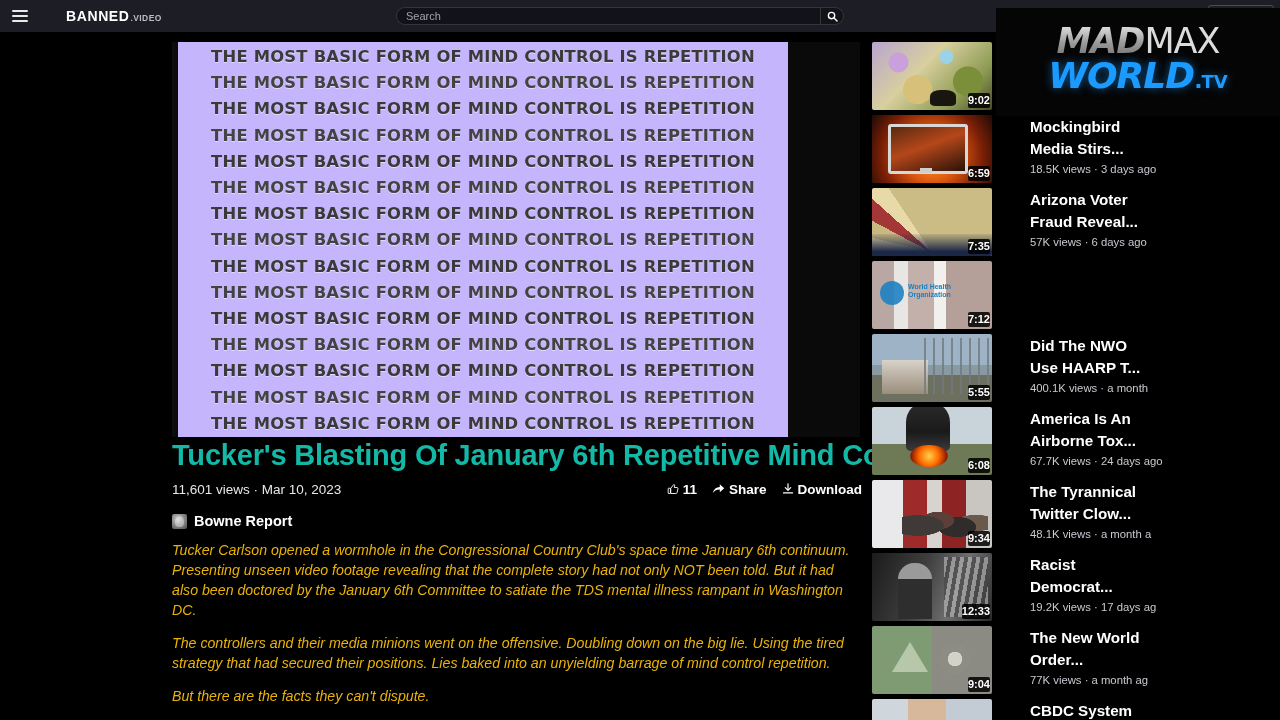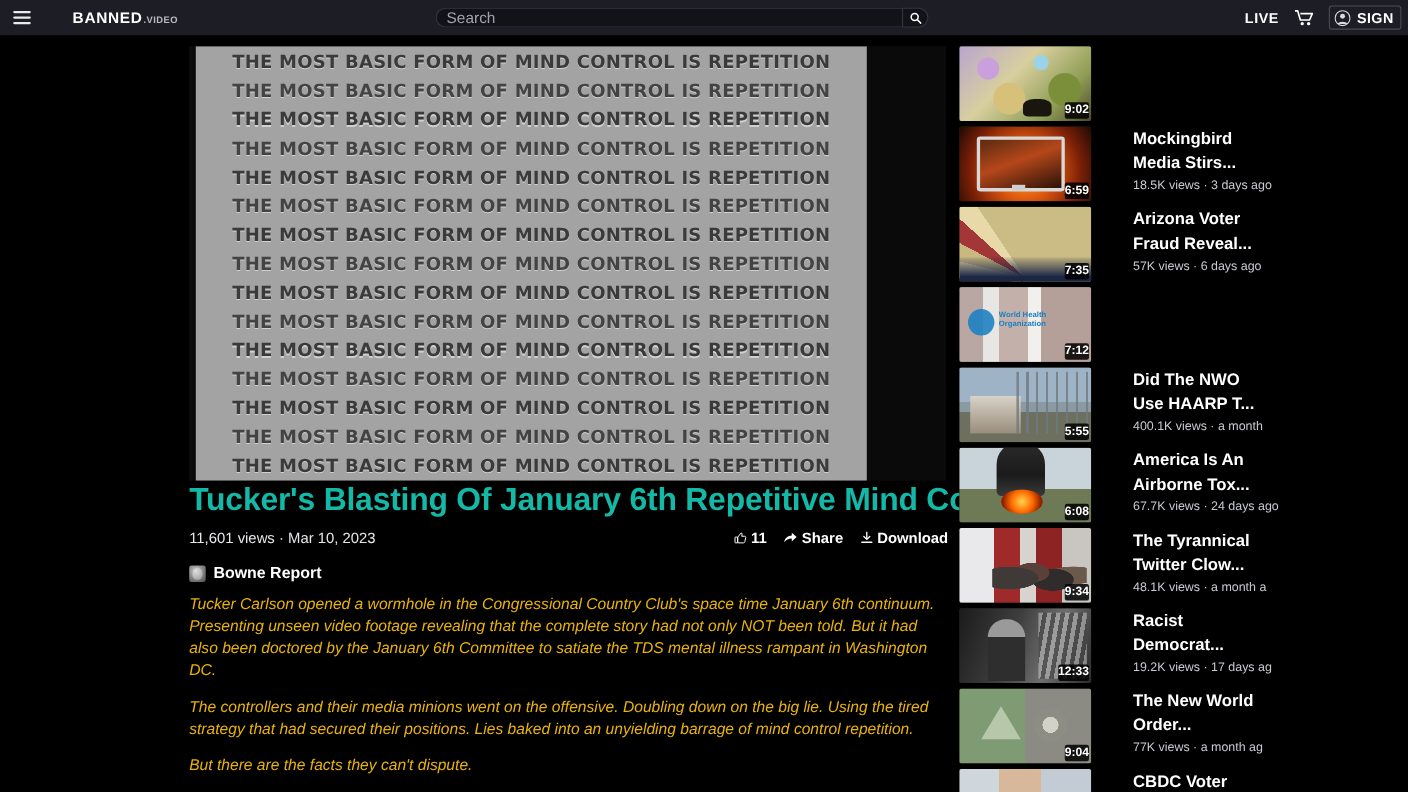--- a/index.html
+++ b/index.html
@@ -40,21 +40,21 @@
     position: absolute; left: 396px; top: 7px;
     width: 448px; height: 18px;
     display: flex; align-items: stretch;
   }
   #search-input {
     flex: 1; height: 18px;
     background: #121318;
     border: 1px solid #34353d;
     border-right: none;
     border-radius: 9px 0 0 9px;
-    color: #cfd2d8; font-size: 14px;
+    color: #cfd2d8; font-size: 11px;
     padding: 0 9px;
     font-family: "Liberation Sans", sans-serif;
     outline: none;
   }
   #search-input::placeholder { color: #9fa3ac; }
   #search-btn {
     width: 24px; height: 18px;
     background: #121318;
     border: 1px solid #34353d;
     border-radius: 0 9px 9px 0;
@@ -86,21 +86,21 @@
   #player {
     position: absolute; left: 172px; top: 10px;
     width: 688px; height: 395px;
     background: #0a0a0a;
     overflow: hidden;
     border-left: 3px solid #0d0d0d;
   }
   #video-frame {
     position: absolute; left: 3px; top: 0;
     width: 610px; height: 395px;
-    background: #a3a3a3;
+    background: #c4b5fd;
     overflow: hidden;
     display: flex; flex-direction: column; justify-content: flex-start;
     padding-top: 2px;
   }
   .repeat-line {
     font-family: "DejaVu Sans", sans-serif;
     font-weight: bold;
     font-size: 16.4px;
     letter-spacing: 0.2px;
     color: #3a3a3a;
@@ -579,20 +579,28 @@
           <div class="side-text">
             <div class="side-title">The New World Order...</div>
             <div class="side-sub">77K views · a month ag</div>
           </div>
         </div>
         <div class="side-item">
           <div class="thumb">
             <div class="art-cbdc"></div>
           </div>
           <div class="side-text">
-            <div class="side-title">CBDC Voter</div>
+            <div class="side-title">CBDC System</div>
           </div>
         </div>
       </div>
   </div>
 
+  <div id="madmax-overlay">
+    <div class="mm-line1">
+      <span class="mm-mad">MAD</span><span class="mm-max">MAX</span>
+    </div>
+    <div class="mm-line2">
+      <span>WORLD</span><span class="mm-dot">.</span><span class="mm-tv">TV</span>
+    </div>
+  </div>
 
 </div>
 
 </body></html>

